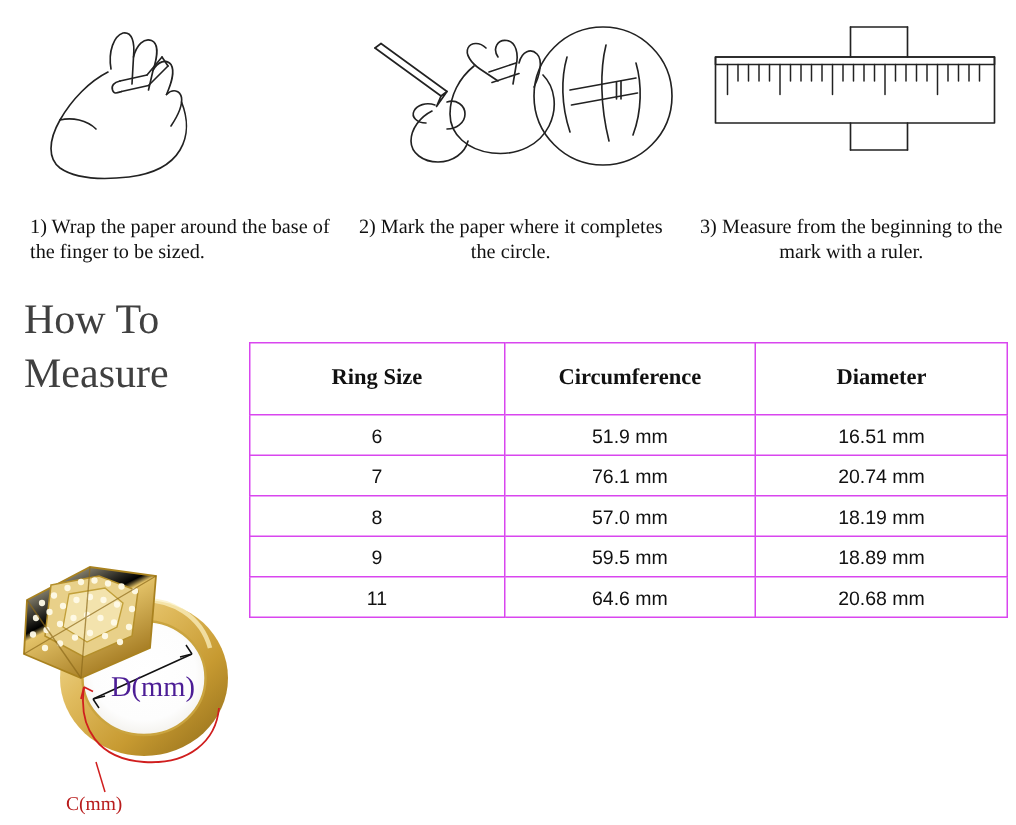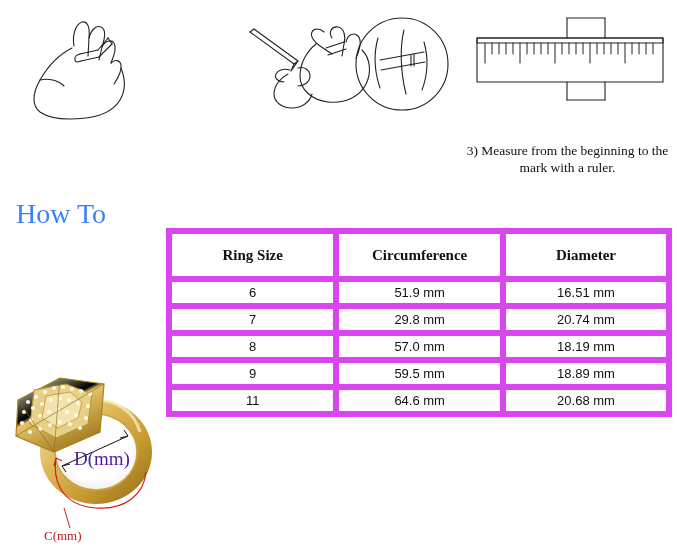--- a/index.html
+++ b/index.html
@@ -55,34 +55,34 @@
 
   
   .how-title {
     position: absolute;
     left: 16px;
     top: 196px;
     width: 150px;
     font-size: 28px;
     line-height: 36px;
     font-family: "Liberation Serif", serif;
-    color: #3b82f6;
+    color: #404040;
   }
 
   
   .size-table {
     position: absolute;
     left: 166px;
     top: 228px;
     width: 506px;
     border-collapse: collapse;
     font-family: "Liberation Sans", sans-serif;
   }
   .size-table th, .size-table td {
-    border: 6px solid #d946ef;
+    border: 1px solid #d946ef;
     text-align: center;
     font-size: 13px;
     color: #111;
     font-weight: normal;
   }
   .size-table th {
     height: 48px;
     font-size: 15px;
     font-weight: bold;
     font-family: "Liberation Serif", serif;
@@ -135,20 +135,21 @@
         <path d="M38 72 C46 70 56 72 62 78"></path>
 
         <path d="M78 46 L96 42"></path>
         <path d="M79 53 L97 49"></path>
         <path d="M78 46 C74 47 72 49 73 52 C74 55 76 54 79 53"></path>
         <path d="M96 42 L106 30"></path>
         <path d="M97 49 L110 36"></path>
         <path d="M106 30 L110 36"></path>
       </g>
     </svg>
+    <div class="step-caption">1) Wrap the paper around the base of the finger to be sized.</div>
   </div>
 
   <div class="step step-2">
     <svg class="step-art" viewBox="0 0 225 130">
       <g fill="none" stroke="#222" stroke-width="1.1" stroke-linecap="round" stroke-linejoin="round">
 
         <path d="M22 24 L66 56"></path>
         <path d="M26 21 L70 53"></path>
         <path d="M22 24 L26 21"></path>
         <path d="M66 56 L63 63 L70 53 Z"></path>
@@ -169,20 +170,21 @@
 
         <path d="M150 30 C146 44 146 62 152 80"></path>
         <path d="M176 22 C172 38 172 62 178 86"></path>
         <path d="M196 34 C200 48 200 66 194 82"></path>
         <path d="M152 52 L196 44"></path>
         <path d="M153 62 L197 54"></path>
         <path d="M183 47 L183 58"></path>
         <path d="M186 46 L186 58"></path>
       </g>
     </svg>
+    <div class="step-caption">2) Mark the paper where it completes the circle.</div>
   </div>
 
   <div class="step step-3">
     <svg class="step-art" viewBox="0 0 225 130">
       <g fill="none" stroke="#222" stroke-width="1.1" stroke-linecap="round" stroke-linejoin="round">
 
         <rect x="22" y="30" width="186" height="44"></rect>
         <rect x="22" y="30" width="186" height="5"></rect>
 
         <path d="M112 10 L112 30"></path>
@@ -220,39 +222,40 @@
             <path d="M198 35 L198 46"></path>
         </g>
       </g>
     </svg>
     <div class="step-caption">3) Measure from the beginning to the mark with a ruler.</div>
   </div>
 </div>
 
 <div class="how-title">
   <div>How To</div>
+  <div>Measure</div>
 </div>
 
 <table class="size-table">
   <thead>
     <tr>
       <th class="col-size">Ring Size</th>
       <th class="col-circ">Circumference</th>
       <th class="col-diam">Diameter</th>
     </tr>
   </thead>
   <tbody>
     <tr>
       <td>6</td>
       <td>51.9 mm</td>
       <td>16.51 mm</td>
     </tr>
     <tr>
       <td>7</td>
-      <td>29.8 mm</td>
+      <td>76.1 mm</td>
       <td>20.74 mm</td>
     </tr>
     <tr>
       <td>8</td>
       <td>57.0 mm</td>
       <td>18.19 mm</td>
     </tr>
     <tr>
       <td>9</td>
       <td>59.5 mm</td>

